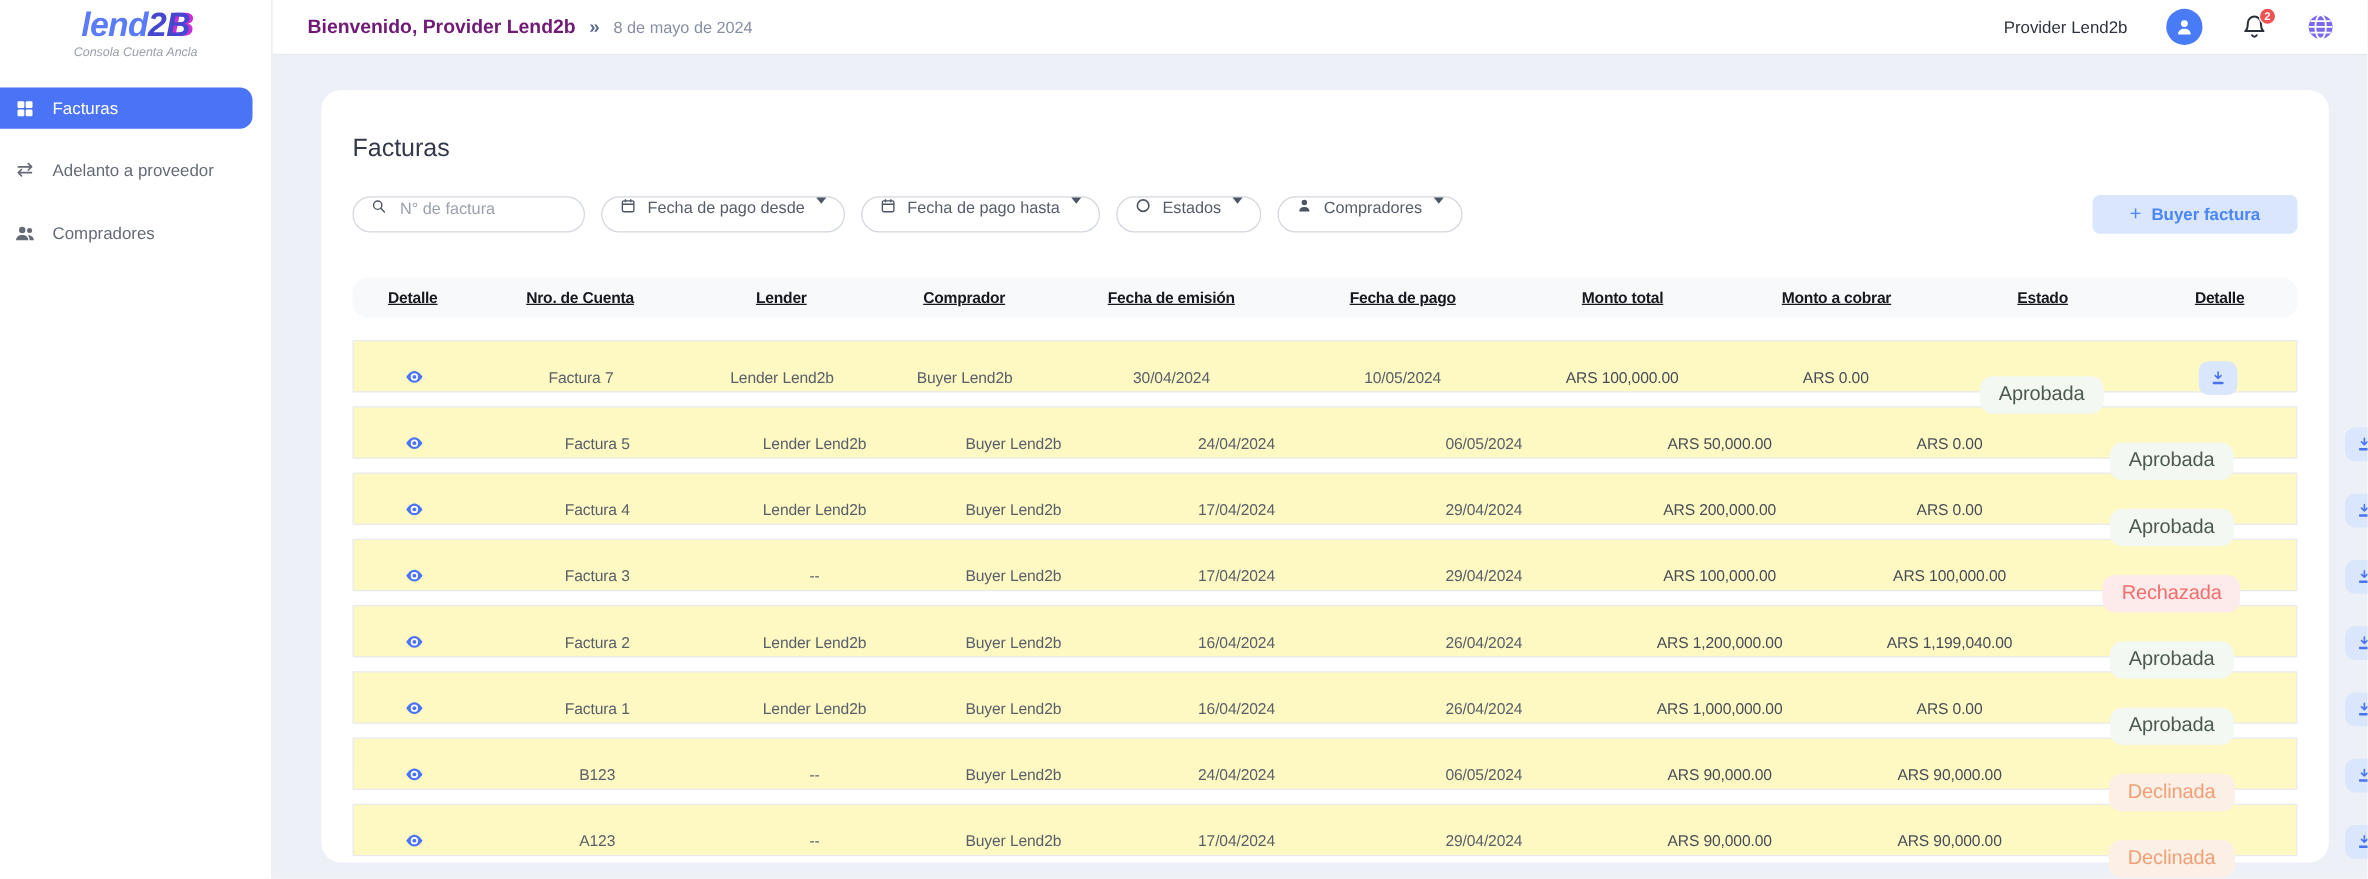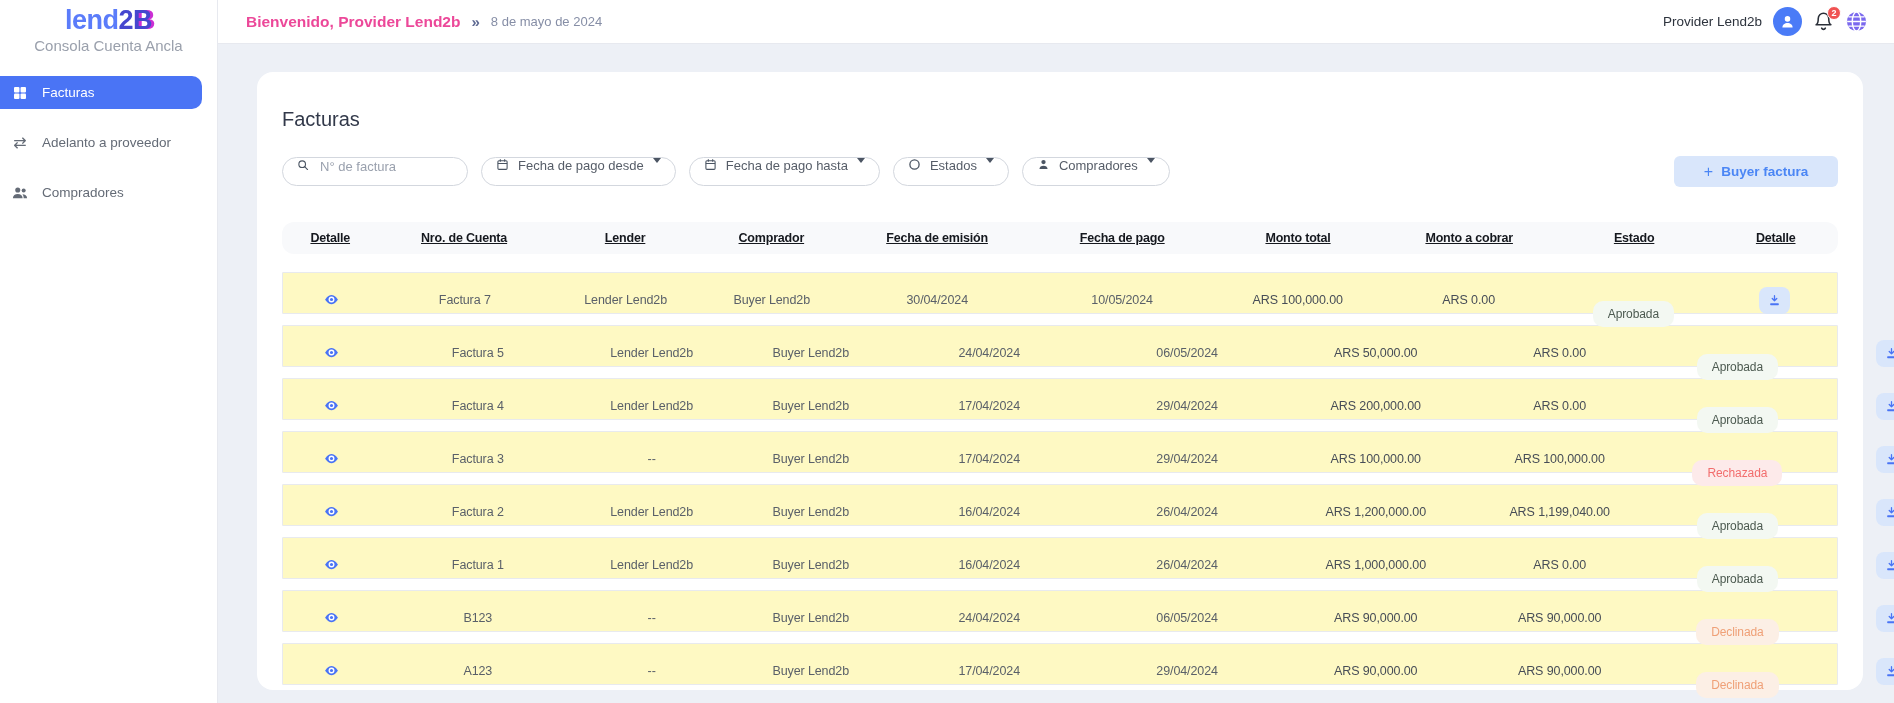--- a/index.html
+++ b/index.html
@@ -9,49 +9,49 @@
     background:#edf0f6;
     font-family:"Liberation Sans", sans-serif;
   }
   .app { display:flex; height:100%; }
 
   
   .sidebar {
     width:218px; flex-shrink:0; background:#fff;
     border-right:1px solid #e7e9ef; z-index:3;
   }
-  .logo-wrap { text-align:center; padding-top:5px; }
+  .logo-wrap { text-align:center; padding-top:5px;font-style:italic; }
   .logo { font-size:27px; font-weight:700; letter-spacing:-0.5px; }
   .logo .l-lend { color:#5b7cfa; }
   .logo .l-2 { color:#4547cf; }
   .logo .l-b { color:#4547cf; text-shadow:3px 0 0 #cc2fd4; }
-  .logo-sub { font-size:15px; color:#9aa0ac; margin-top:1px; }
+  .logo-sub { font-size:10px; color:#9aa0ac; margin-top:1px; }
   .nav { margin-top:22px; }
   .nav-item {
     height:33px; display:flex; align-items:center; gap:12px;
     padding-left:10px; margin:0 15px 17px 0;
     color:#646b76; font-size:13.5px; cursor:pointer;
   }
   .nav-item.active {
     background:#4a74f5; color:#fff; border-radius:0 10px 10px 0;
   }
   .nav-icon { width:20px; display:flex; justify-content:center; align-items:center; }
   .swap-glyph { font-size:16px; color:#646b76; line-height:1; }
 
   
   .main { flex:1; display:flex; flex-direction:column; min-width:0; }
   .topbar {
     height:44px; background:#fff; border-bottom:1px solid #e7e9ef;
     display:flex; align-items:center; padding:0 26px 0 28px; flex-shrink:0;
   }
   .crumbs { display:flex; align-items:center; gap:11px; }
-  .welcome { font-size:15.5px; font-weight:700; color:#ec4899; }
+  .welcome { font-size:15.5px; font-weight:700; color:#701a75; }
   .crumb-sep { font-size:15px; font-weight:700; color:#5f6a93; }
   .topdate { font-size:13px; color:#868ea6; }
-  .top-right { margin-left:auto; display:flex; align-items:center; gap:11px; }
+  .top-right { margin-left:auto; display:flex; align-items:center; gap:31px; }
   .user-name { font-size:13.5px; color:#2d333d; }
   .avatar {
     width:29px; height:29px; border-radius:50%; background:#4a7bf7;
     display:flex; align-items:center; justify-content:center; cursor:pointer;
   }
   .bell-wrap { position:relative; cursor:pointer; display:flex; }
   .notif-badge {
     position:absolute; top:-5px; right:-7px; min-width:14px; height:14px;
     background:#f05252; color:#fff; font-size:9px; font-weight:700;
     border-radius:8px; display:flex; align-items:center; justify-content:center;
@@ -102,21 +102,21 @@
   .rows { margin-top:18px; }
   .row {
     height:42px; background:#fef9c3; border:1px solid #e8eaee; border-radius:1px;
   }
   .row + .row { margin-top:11px;gap:13px; }
   .cell { text-align:center; font-size:12.5px; color:#5a6069; letter-spacing:-0.1px; }
   .cell.amount { font-weight:400; color:#474d57; }
   .eye-btn { border:none; background:transparent; padding:2px; cursor:pointer; display:inline-flex; }
   .badge {
     display:inline-block; padding:6px 15px; border-radius:10px;
-    font-size:12px; letter-spacing:-0.1px;margin-top:28px;
+    font-size:16px; letter-spacing:-0.1px;margin-top:28px;
   }
   .badge.approved { background:#f3f8f2; color:#4c5a50; }
   .badge.rejected { background:#fdeaea; color:#f26d6d; }
   .badge.declined { background:#fcefe5; color:#efa077; }
   .download-btn {
     width:31px; height:27px; border:none; border-radius:8px; background:#d9e6fb;
     display:inline-flex; align-items:center; justify-content:center; cursor:pointer;
   }
 </style>
 </head>

